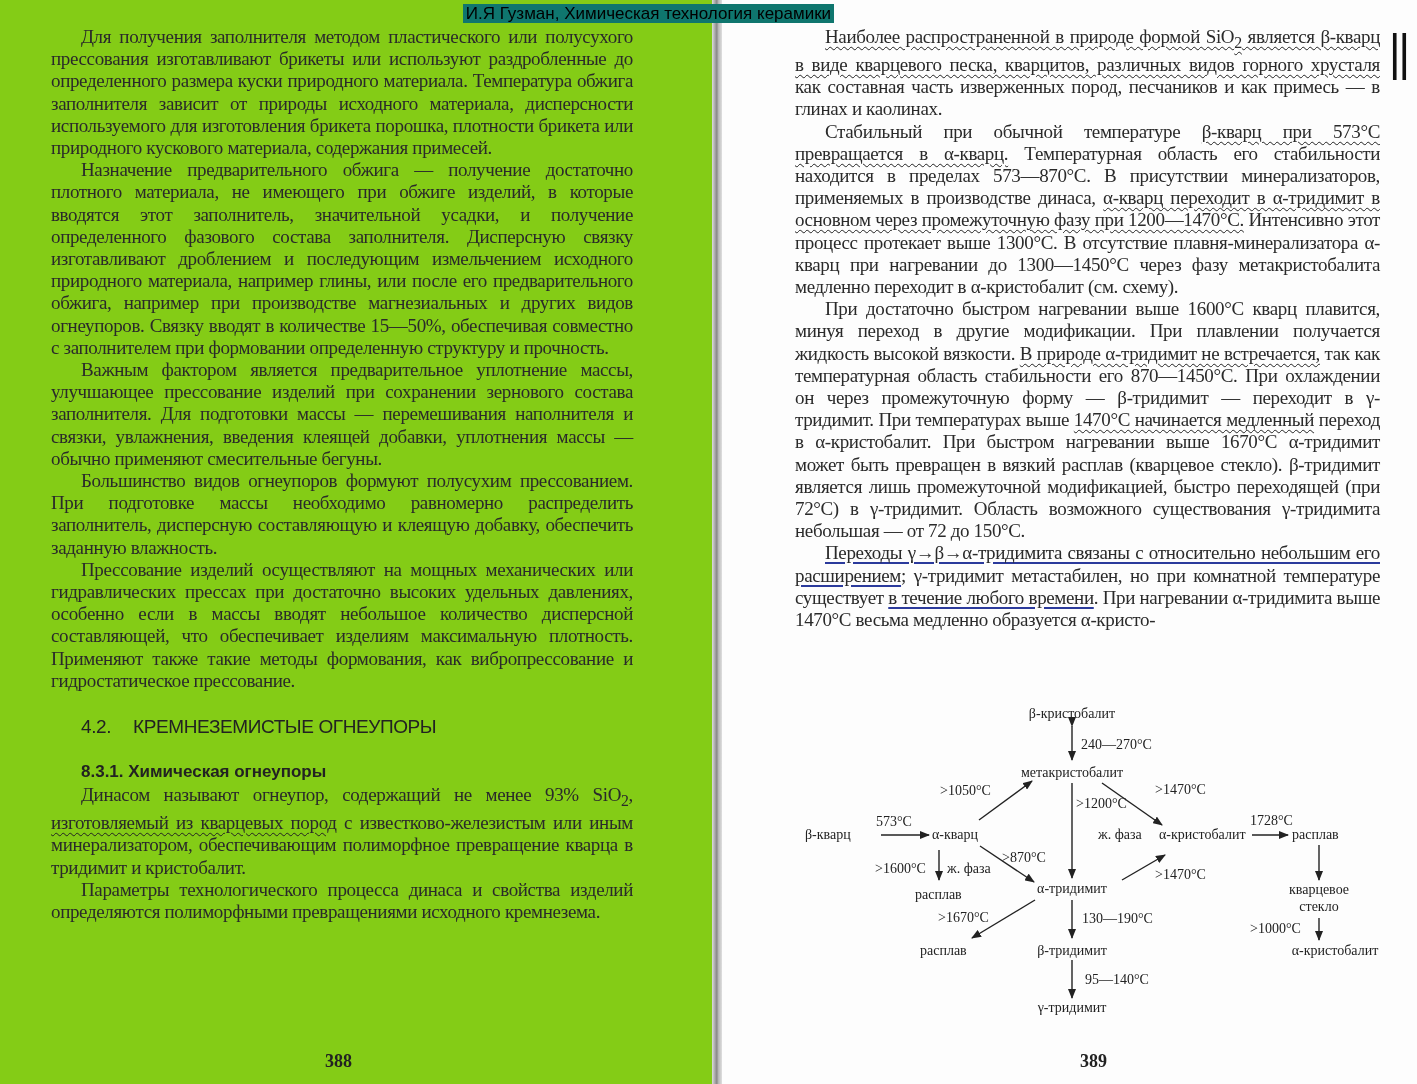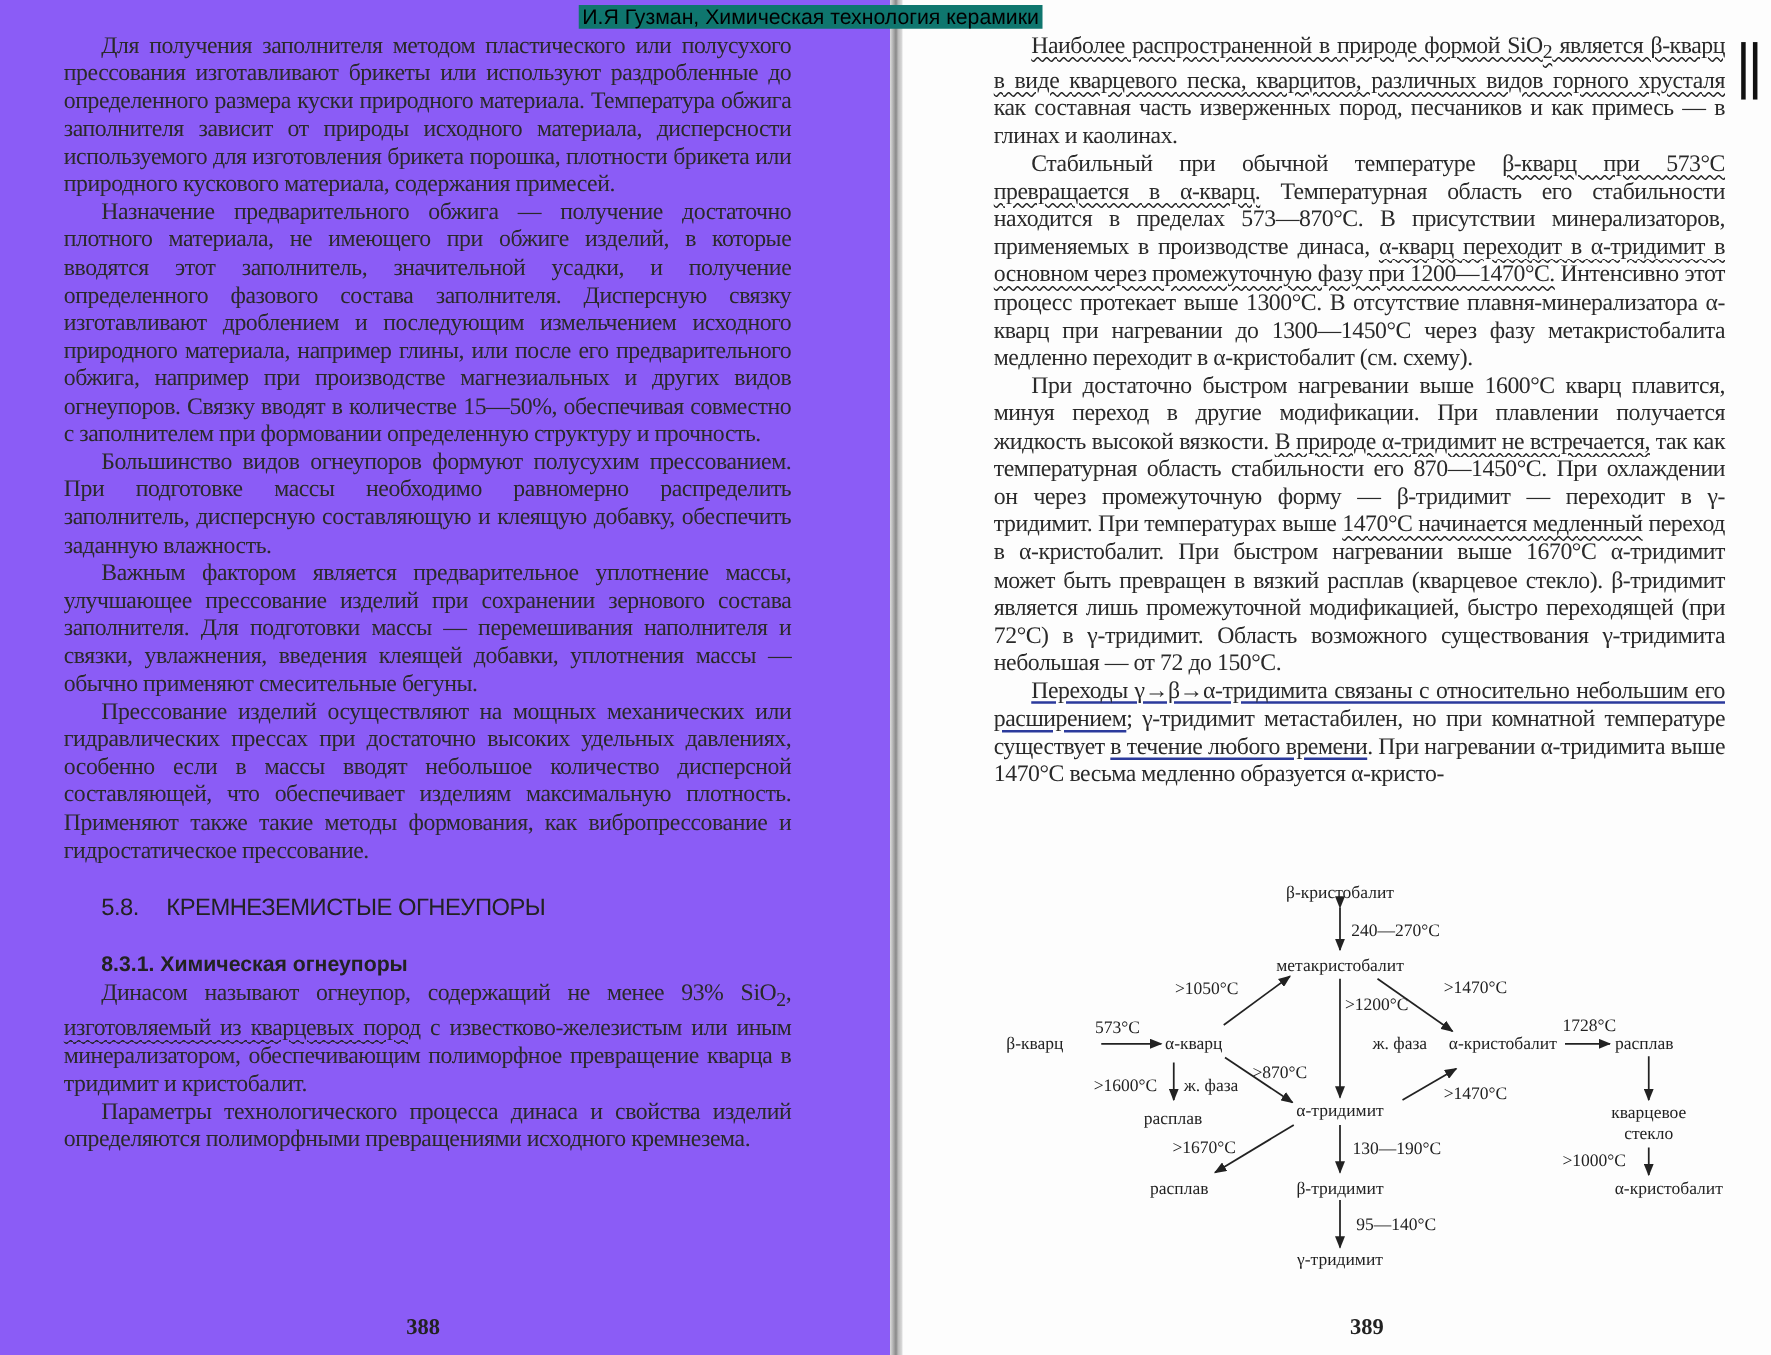--- a/index.html
+++ b/index.html
@@ -1,19 +1,19 @@
 <!DOCTYPE html>
 <html><head>
 <meta charset="utf-8">
 <style>
   html, body { margin:0; padding:0; }
   body { width:1417px; height:1084px; position:relative; background:#ffffff; overflow:hidden;
          font-family:"Liberation Serif","DejaVu Serif",serif; color:#222; }
   .page { position:absolute; top:0; height:1084px; }
-  .page-left { left:0; width:712px; background:#8b5cf6; }
+  .page-left { left:0; width:712px; background:#84cc16; }
   .page-right { left:722px; width:695px; background:#fdfdfd; }
   .gutter { position:absolute; left:712px; top:0; width:12px; height:1084px;
             background:linear-gradient(to right,#ddd 0%,#888 40%,#bbb 55%,#f4f4f4 100%); }
   .header-banner { position:absolute; top:4px; left:0; width:1417px; text-align:center; z-index:5;
                    font-family:"Liberation Sans","DejaVu Sans",sans-serif; font-size:17px; color:#000;
                    transform:translateX(-60px); }
   .header-banner span { background:#0f766e; padding:0 3px; }
   .col { position:absolute; }
   .col-left { left:51px; top:26px; width:582px; }
   .col-right { left:73px; top:26px; width:585px; }
@@ -35,26 +35,26 @@
 </style>
 </head>
 <body>
 
 <div class="header-banner"><span>И.Я Гузман, Химическая технология керамики</span></div>
 
 <div class="page page-left">
   <div class="col col-left">
     <p class="para">Для получения заполнителя методом пластического или полусухого прессования изготавливают брикеты или используют раздробленные до определенного размера куски природного материала. Температура обжига заполнителя зависит от природы исходного материала, дисперсности используемого для изготовления брикета порошка, плотности брикета или природного кускового материала, содержания примесей.</p>
     <p class="para">Назначение предварительного обжига — получение достаточно плотного материала, не имеющего при обжиге изделий, в которые вводятся этот заполнитель, значительной усадки, и получение определенного фазового состава заполнителя. Дисперсную связку изготавливают дроблением и последующим измельчением исходного природного материала, например глины, или после его предварительного обжига, например при производстве магнезиальных и других видов огнеупоров. Связку вводят в количестве 15—50%, обеспечивая совместно с заполнителем при формовании определенную структуру и прочность.</p>
+    <p class="para">Важным фактором является предварительное уплотнение массы, улучшающее прессование изделий при сохранении зернового состава заполнителя. Для подготовки массы — перемешивания наполнителя и связки, увлажнения, введения клеящей добавки, уплотнения массы — обычно применяют смесительные бегуны.</p>
     <p class="para">Большинство видов огнеупоров формуют полусухим прессованием. При подготовке массы необходимо равномерно распределить заполнитель, дисперсную составляющую и клеящую добавку, обеспечить заданную влажность.</p>
-    <p class="para">Важным фактором является предварительное уплотнение массы, улучшающее прессование изделий при сохранении зернового состава заполнителя. Для подготовки массы — перемешивания наполнителя и связки, увлажнения, введения клеящей добавки, уплотнения массы — обычно применяют смесительные бегуны.</p>
     <p class="para">Прессование изделий осуществляют на мощных механических или гидравлических прессах при достаточно высоких удельных давлениях, особенно если в массы вводят небольшое количество дисперсной составляющей, что обеспечивает изделиям максимальную плотность. Применяют также такие методы формования, как вибропрессование и гидростатическое прессование.</p>
 
     <div class="section-title">
-      <span class="num">5.8.</span><span>КРЕМНЕЗЕМИСТЫЕ ОГНЕУПОРЫ</span>
+      <span class="num">4.2.</span><span>КРЕМНЕЗЕМИСТЫЕ ОГНЕУПОРЫ</span>
     </div>
     <div class="subsection-title">8.3.1. Химическая огнеупоры</div>
     <p class="para"><span>Динасом называют огнеупор, содержащий не менее 93% SiO</span><sub>2</sub><span>,</span> <span class="ul-b">изготовляемый из кварцевых пород</span><span> с известково-железистым или иным минерализатором, обеспечивающим полиморфное превращение кварца в тридимит и кристобалит.</span></p>
     <p class="para">Параметры технологического процесса динаса и свойства изделий определяются полиморфными превращениями исходного кремнезема.</p>
   </div>
   <div class="page-num left">388</div>
 </div>
 
 <div class="gutter"></div>
 

